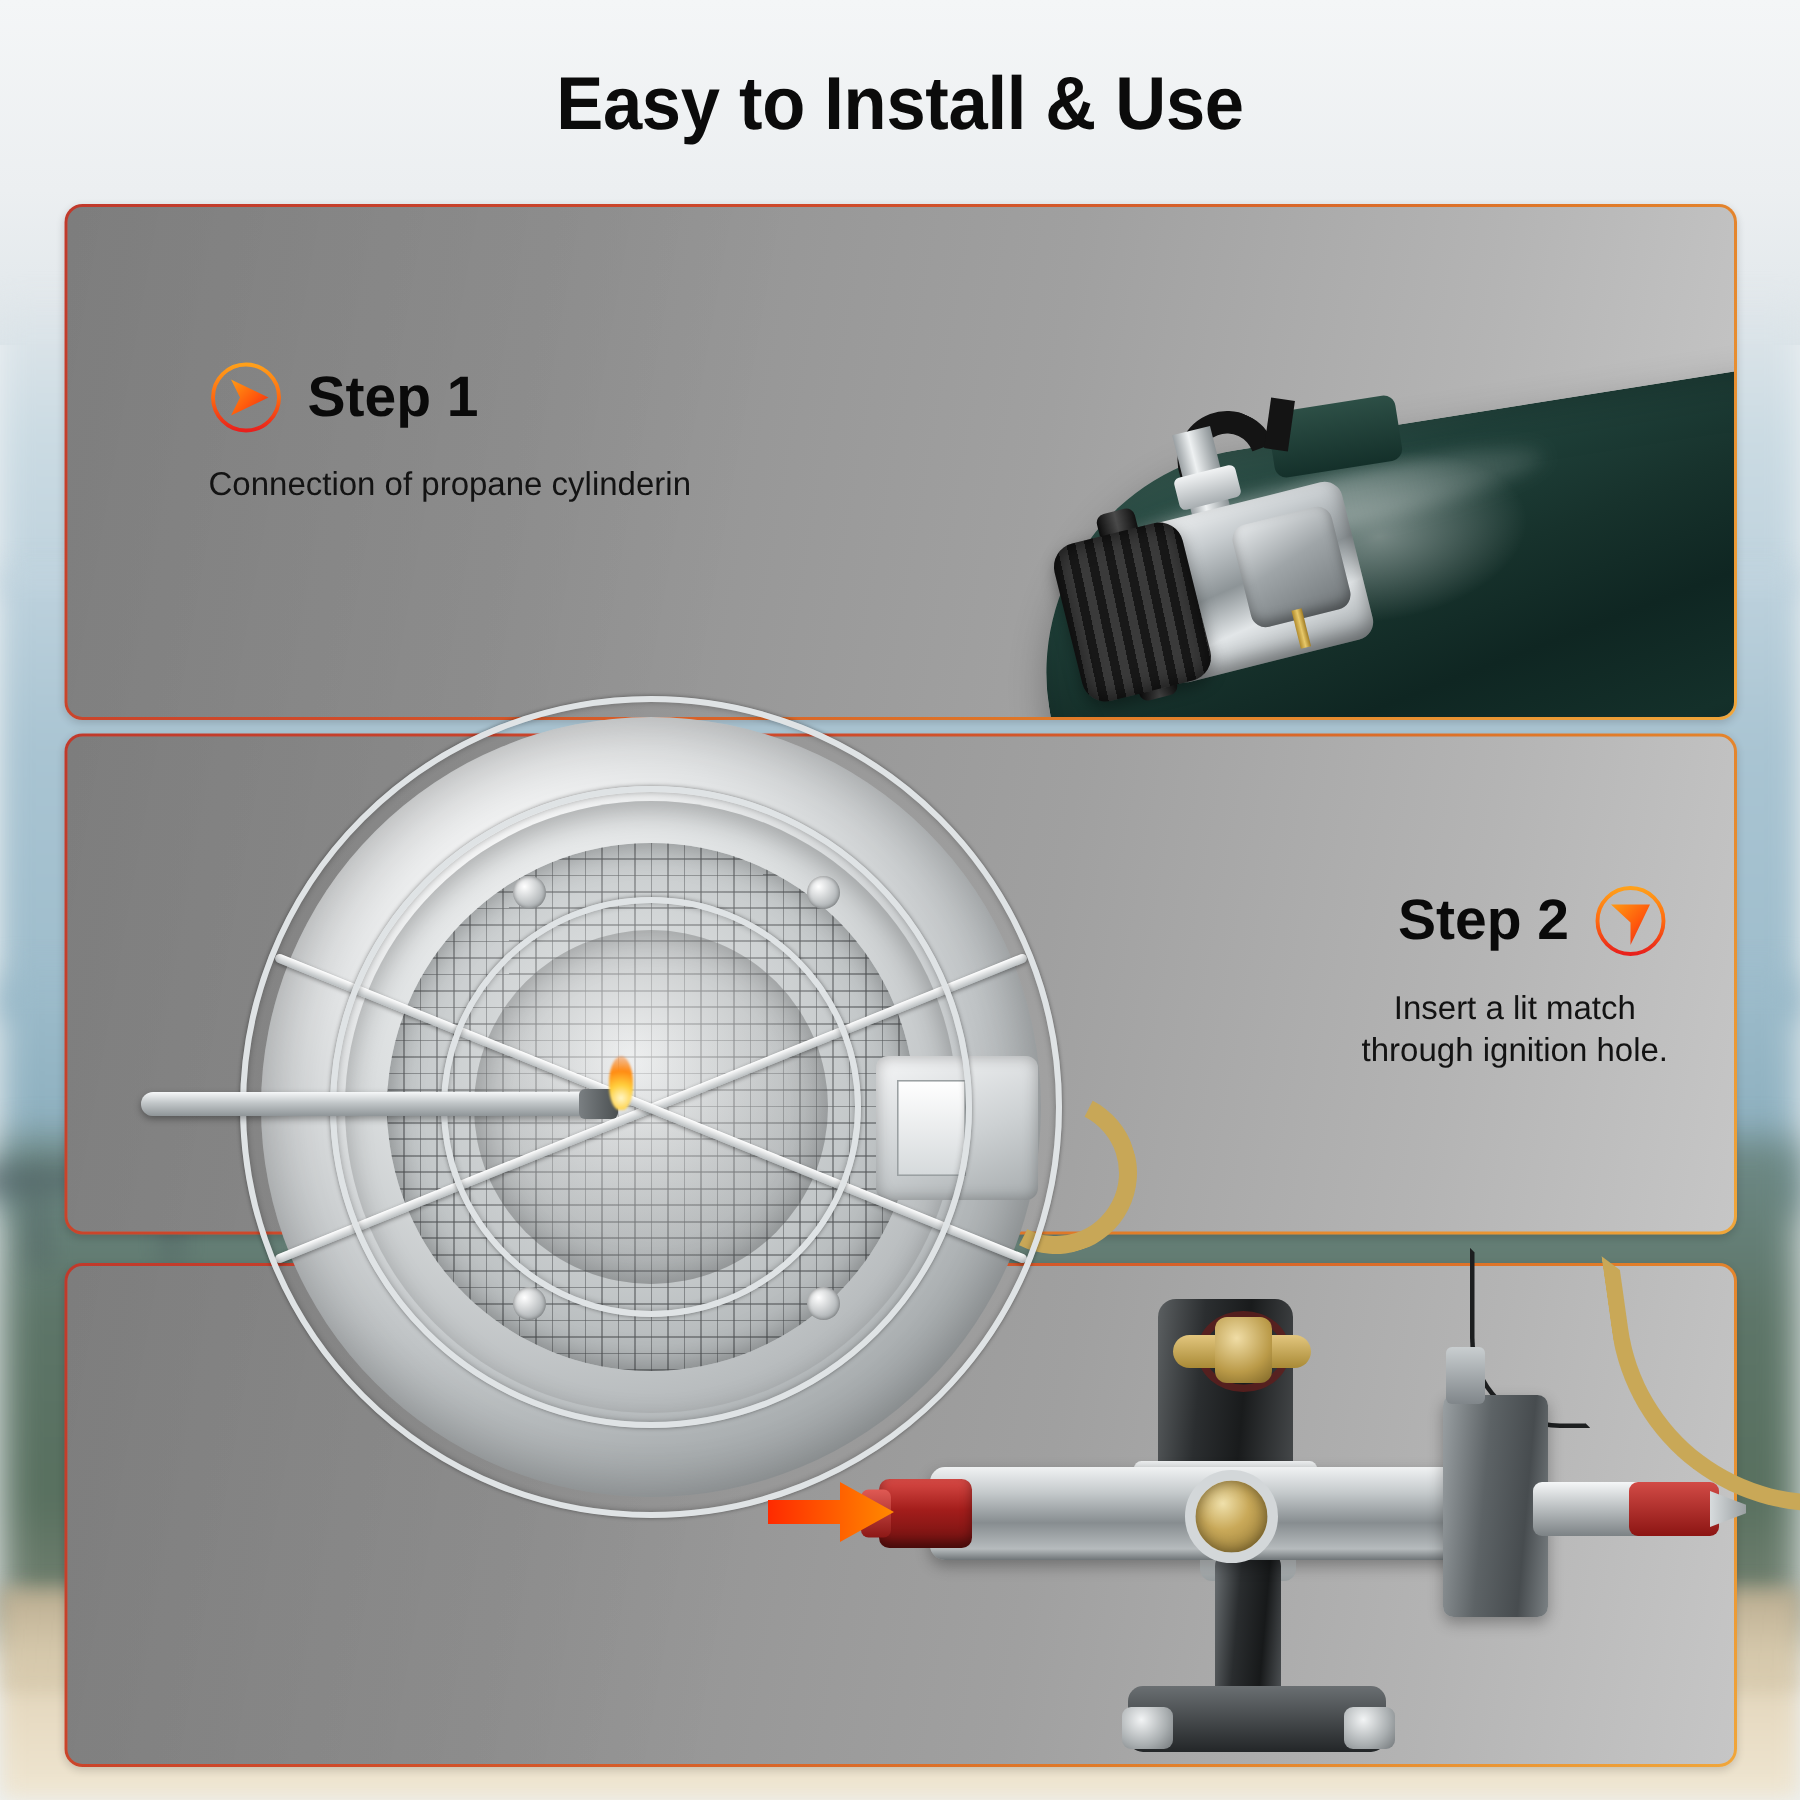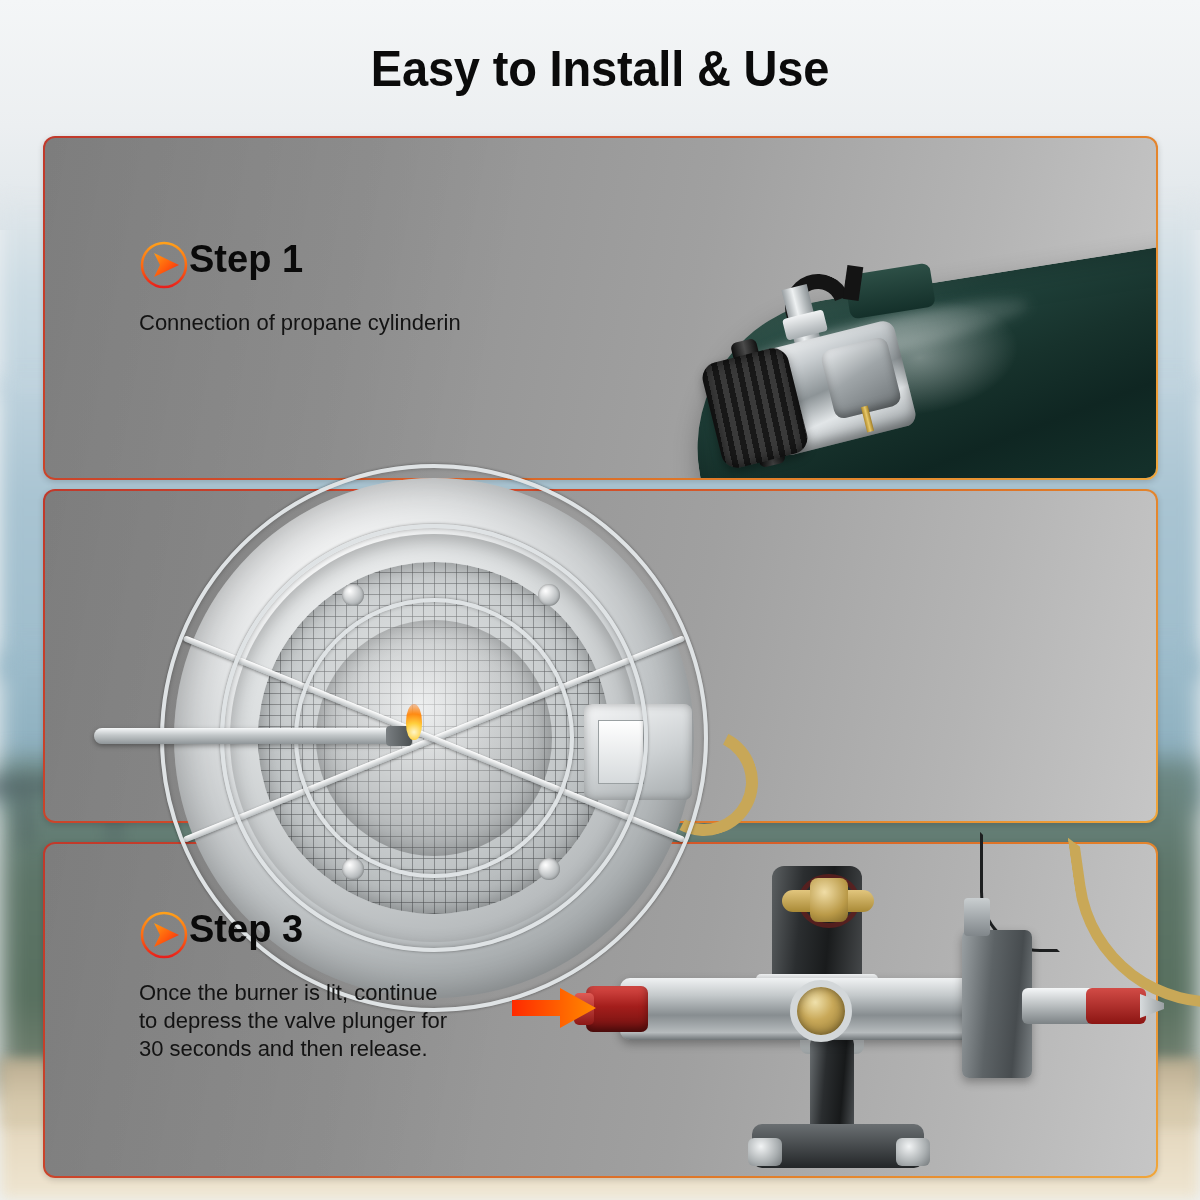--- a/index.html
+++ b/index.html
@@ -76,21 +76,21 @@
     background:linear-gradient(100deg,#8b8b8b 0%, #919191 28%, #a0a0a0 58%, #b4b4b4 82%, #c6c6c6 100%);
   }
 
   #panel1 { left:43px; top:136px; width:1115px; height:344px; }
   #panel2 { left:43px; top:489px; width:1115px; height:334px; }
   #panel3 { left:43px; top:842px; width:1115px; height:336px; }
 
   
   .txt { position:absolute; z-index:6; }
   .step-head {
-    display:flex; align-items:flex-start; 
+    display:flex; align-items:center; gap:16px;
     font-size:38px; font-weight:700; color:#0a0a0a;
     line-height:1;
   }
   .step-head.right { justify-content:flex-end; }
   .step-body {
     margin-top:19px;
     font-size:22px; line-height:1.28; color:#131313;
     white-space:pre-line;
   }
   .step-body.center { text-align:center; }
@@ -506,20 +506,31 @@
     <div class="gbar" id="gb1"></div>
     <div class="gbar" id="gb2"></div>
     <div class="guard" id="g1"></div>
     <div class="guard" id="g2"></div>
     <div class="guard" id="g3"></div>
     <div id="match-rod"></div>
     <div id="match-tip"></div>
     <div id="flame"></div>
   </div>
 
+  <div class="txt" id="txt2">
+    <div class="step-head right">
+      <span>Step 2</span>
+      <svg class="badge" viewBox="0 0 50 50">
+        <circle cx="25" cy="25" r="22" fill="none" stroke="url(#ringGrad)" stroke-width="2.6"></circle>
+        <path d="M12 14 L38 14 L25 41 L25 26 Z" fill="url(#arrGrad)"></path>
+      </svg>
+    </div>
+    <div class="step-body center">Insert a lit match
+through ignition hole.</div>
+  </div>
 
   <div class="panel" id="panel3">
     <div class="panel-inner">
       <div class="shade-left"></div>
     </div>
   </div>
 
   <div id="valve">
     <div id="v-yellow-hose"></div>
     <div id="v-wire"></div>
@@ -540,26 +551,14 @@
     <div id="v-nozzle"></div>
     <div id="v-red-cap"></div>
     <div id="v-red-tip"></div>
     <div id="v-plunger"></div>
     <div id="v-plunger-cap"></div>
     <svg id="v-arrow" viewBox="0 0 86 44">
       <path d="M0 14 L48 14 L48 2 L84 22 L48 42 L48 30 L0 30 Z" fill="url(#flatArrow)"></path>
     </svg>
   </div>
 
-  <div class="txt" id="txt3">
-    <div class="step-head">
-      <svg class="badge" viewBox="0 0 50 50">
-        <circle cx="25" cy="25" r="22" fill="none" stroke="url(#ringGrad)" stroke-width="2.6"></circle>
-        <path d="M15 13 L40 25 L15 37 L21 25 Z" fill="url(#arrGrad)"></path>
-      </svg>
-      <span>Step 3</span>
-    </div>
-    <div class="step-body">Once the burner is lit, continue
-to depress the valve plunger for
-30 seconds and then release.</div>
-  </div>
 
 </div>
 
 </body></html>

